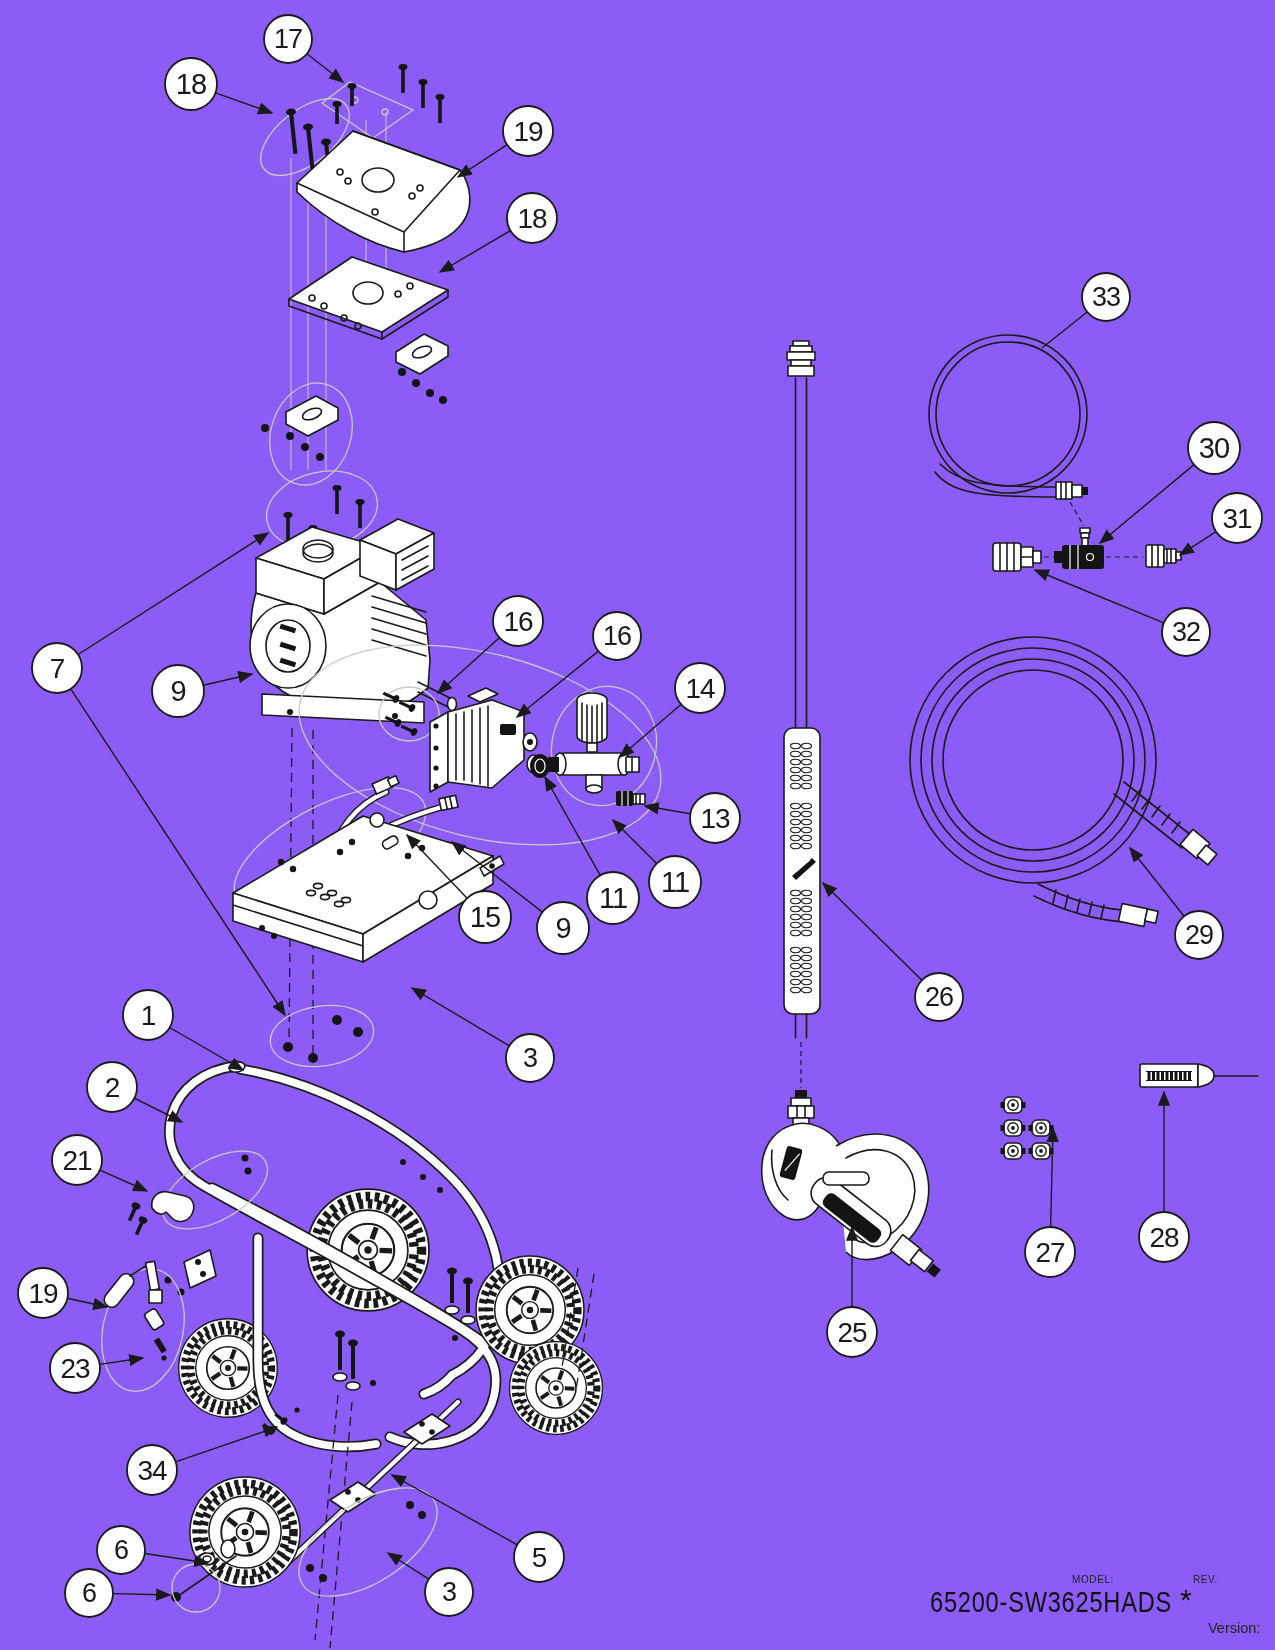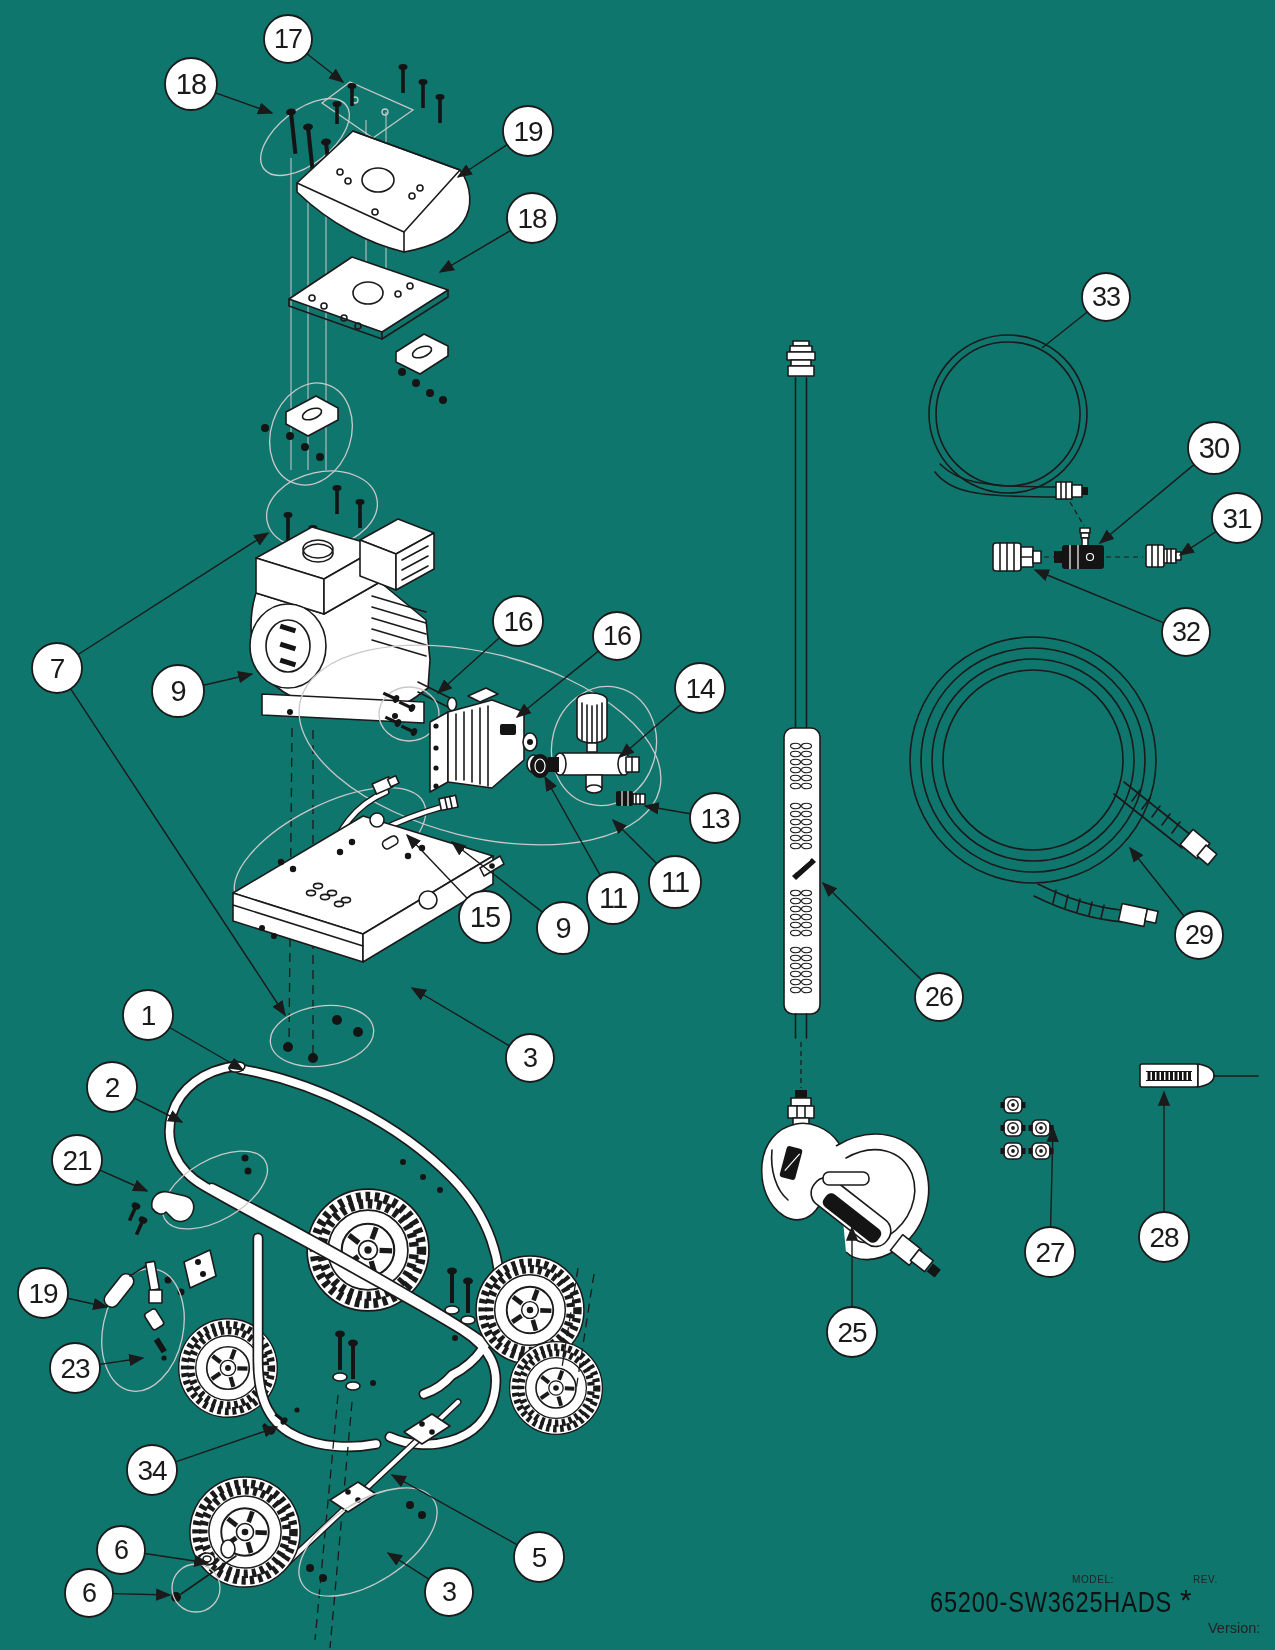--- a/index.html
+++ b/index.html
@@ -1,16 +1,16 @@
 <!DOCTYPE html>
 <html><head>
 <meta charset="utf-8">
 <style>
   html,body{margin:0;padding:0;background:#fff;}
-  #stage{position:relative;width:1275px;height:1650px;background:#0f766e;overflow:hidden;}
+  #stage{position:relative;width:1275px;height:1650px;background:#8b5cf6;overflow:hidden;}
   svg{display:block;font-family:"Liberation Sans",sans-serif;}
   .ln{fill:none;stroke:#1a1a1a;stroke-width:1.6;stroke-linecap:round;stroke-linejoin:round;}
   .fw{fill:#fff;stroke:#1a1a1a;stroke-width:1.6;stroke-linejoin:round;}
   .fb{fill:#141414;stroke:none;}
   .gray{fill:none;stroke:#c9c9c9;stroke-width:1.3;}
   .gln{fill:none;stroke:#c9c9c9;stroke-width:1;}
   .dash{fill:none;stroke:#1a1a1a;stroke-width:1.3;stroke-dasharray:9 6;}
   .dsh2{fill:none;stroke:#1a1a1a;stroke-width:1.2;stroke-dasharray:5 4;}
   .tubeO{fill:none;stroke:#1a1a1a;stroke-width:11;stroke-linecap:round;}
   .tubeI{fill:none;stroke:#fff;stroke-width:7.6;stroke-linecap:round;}

